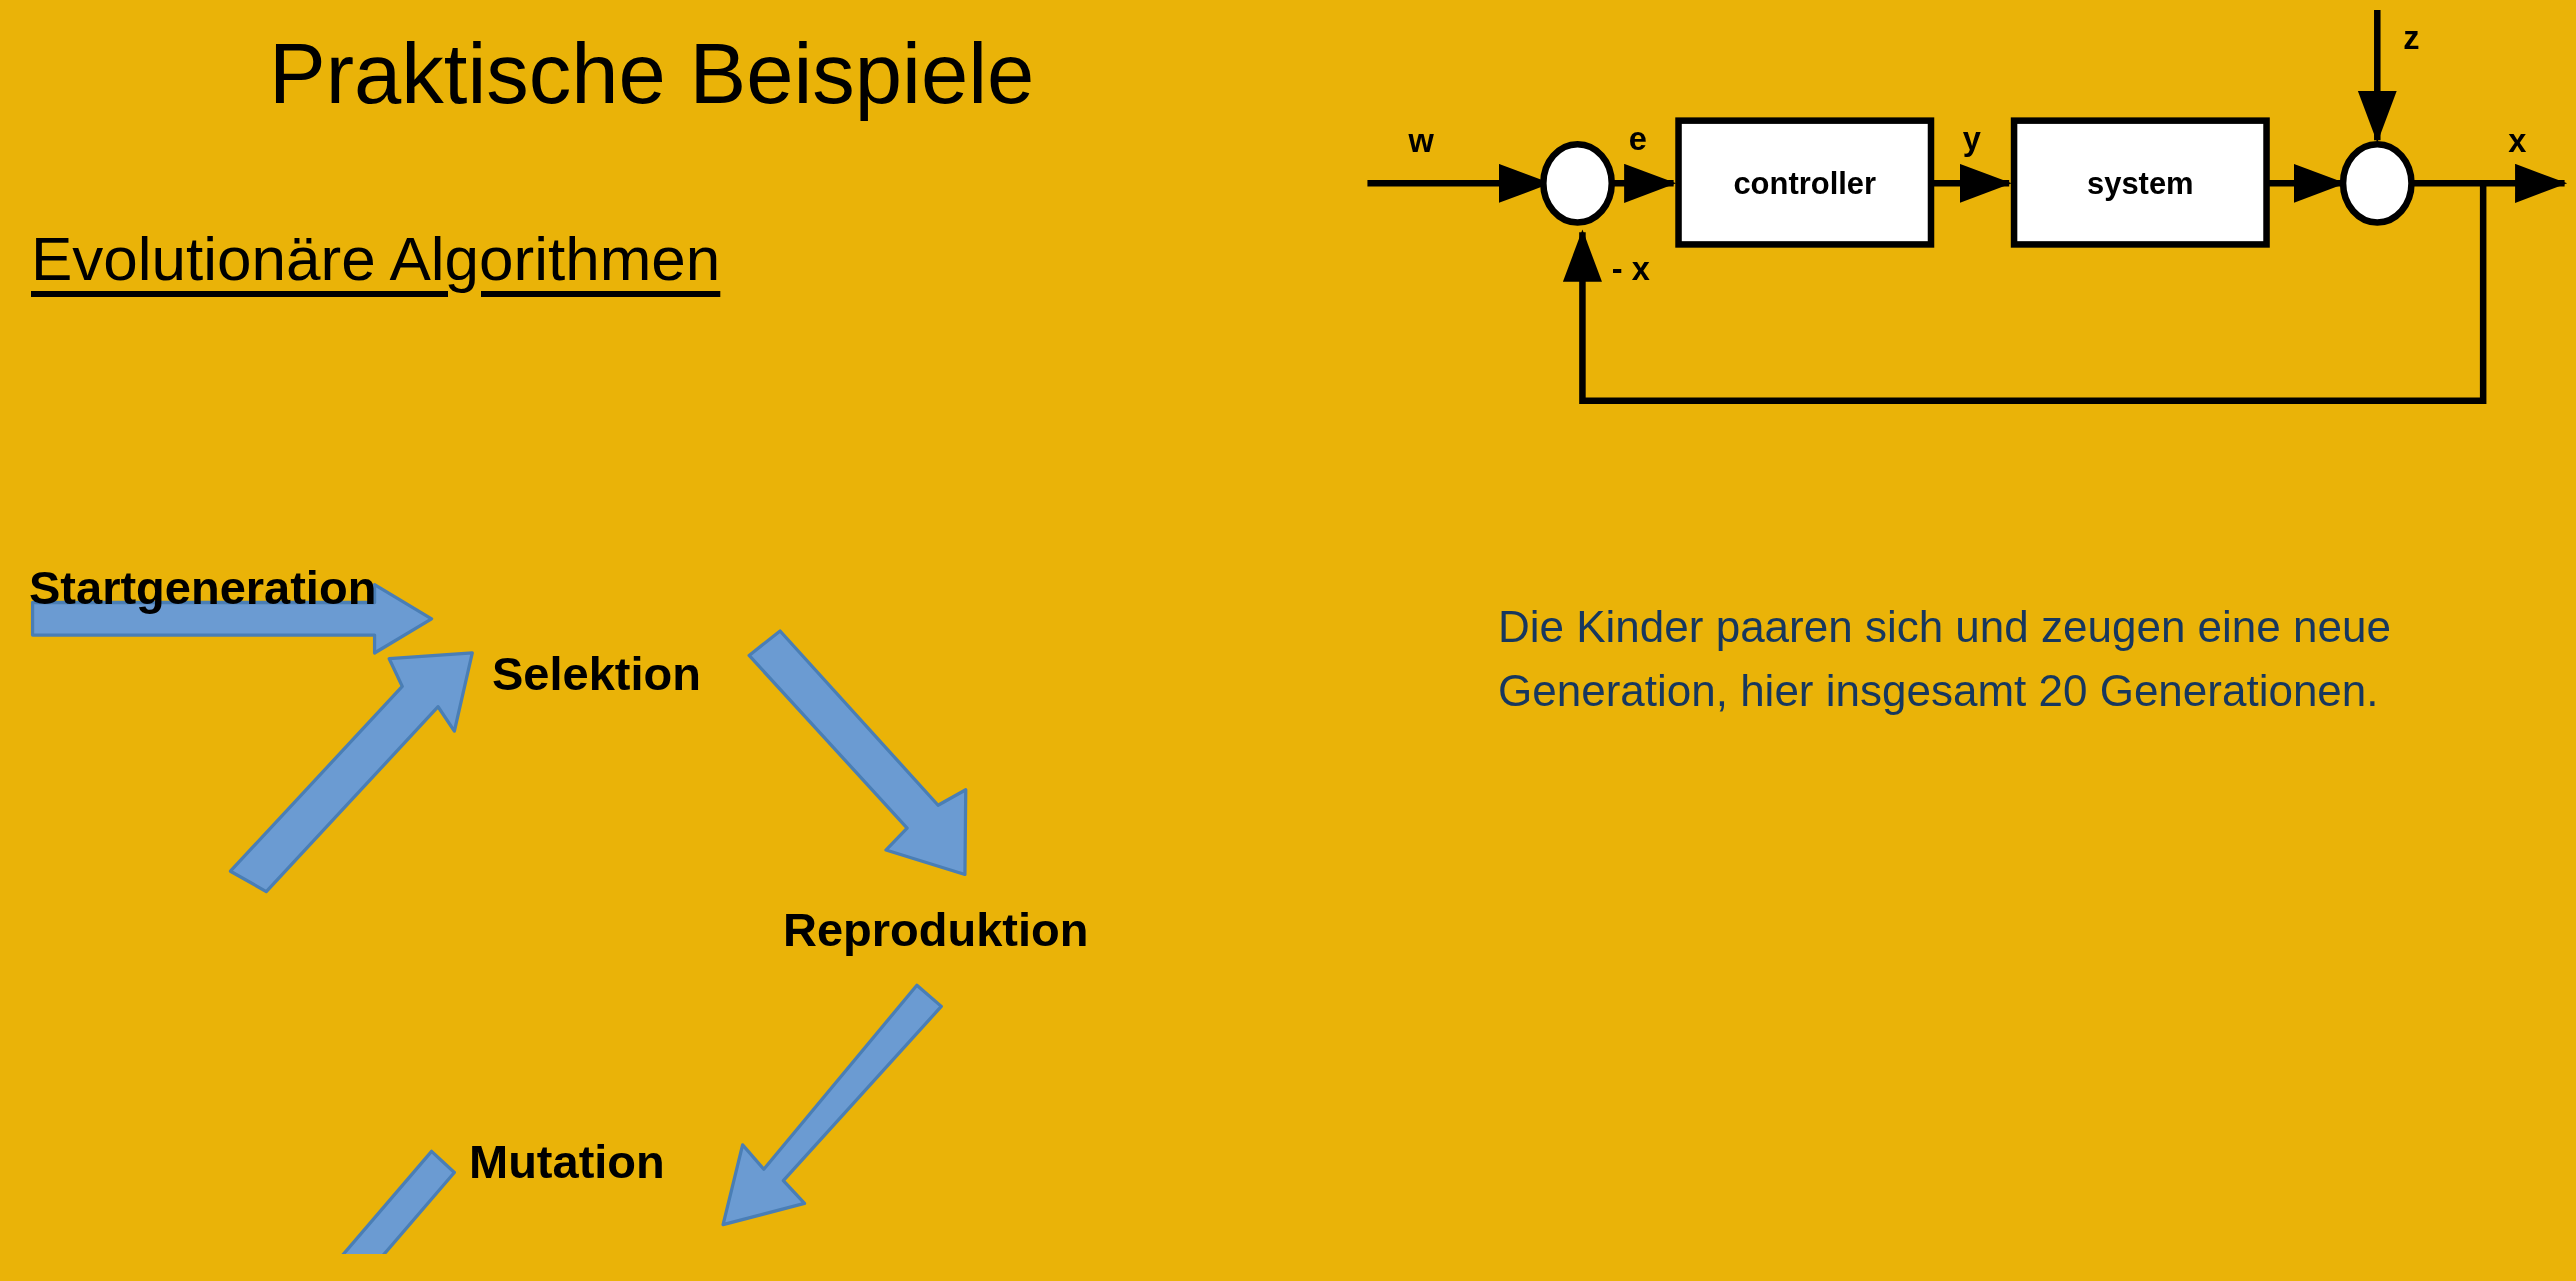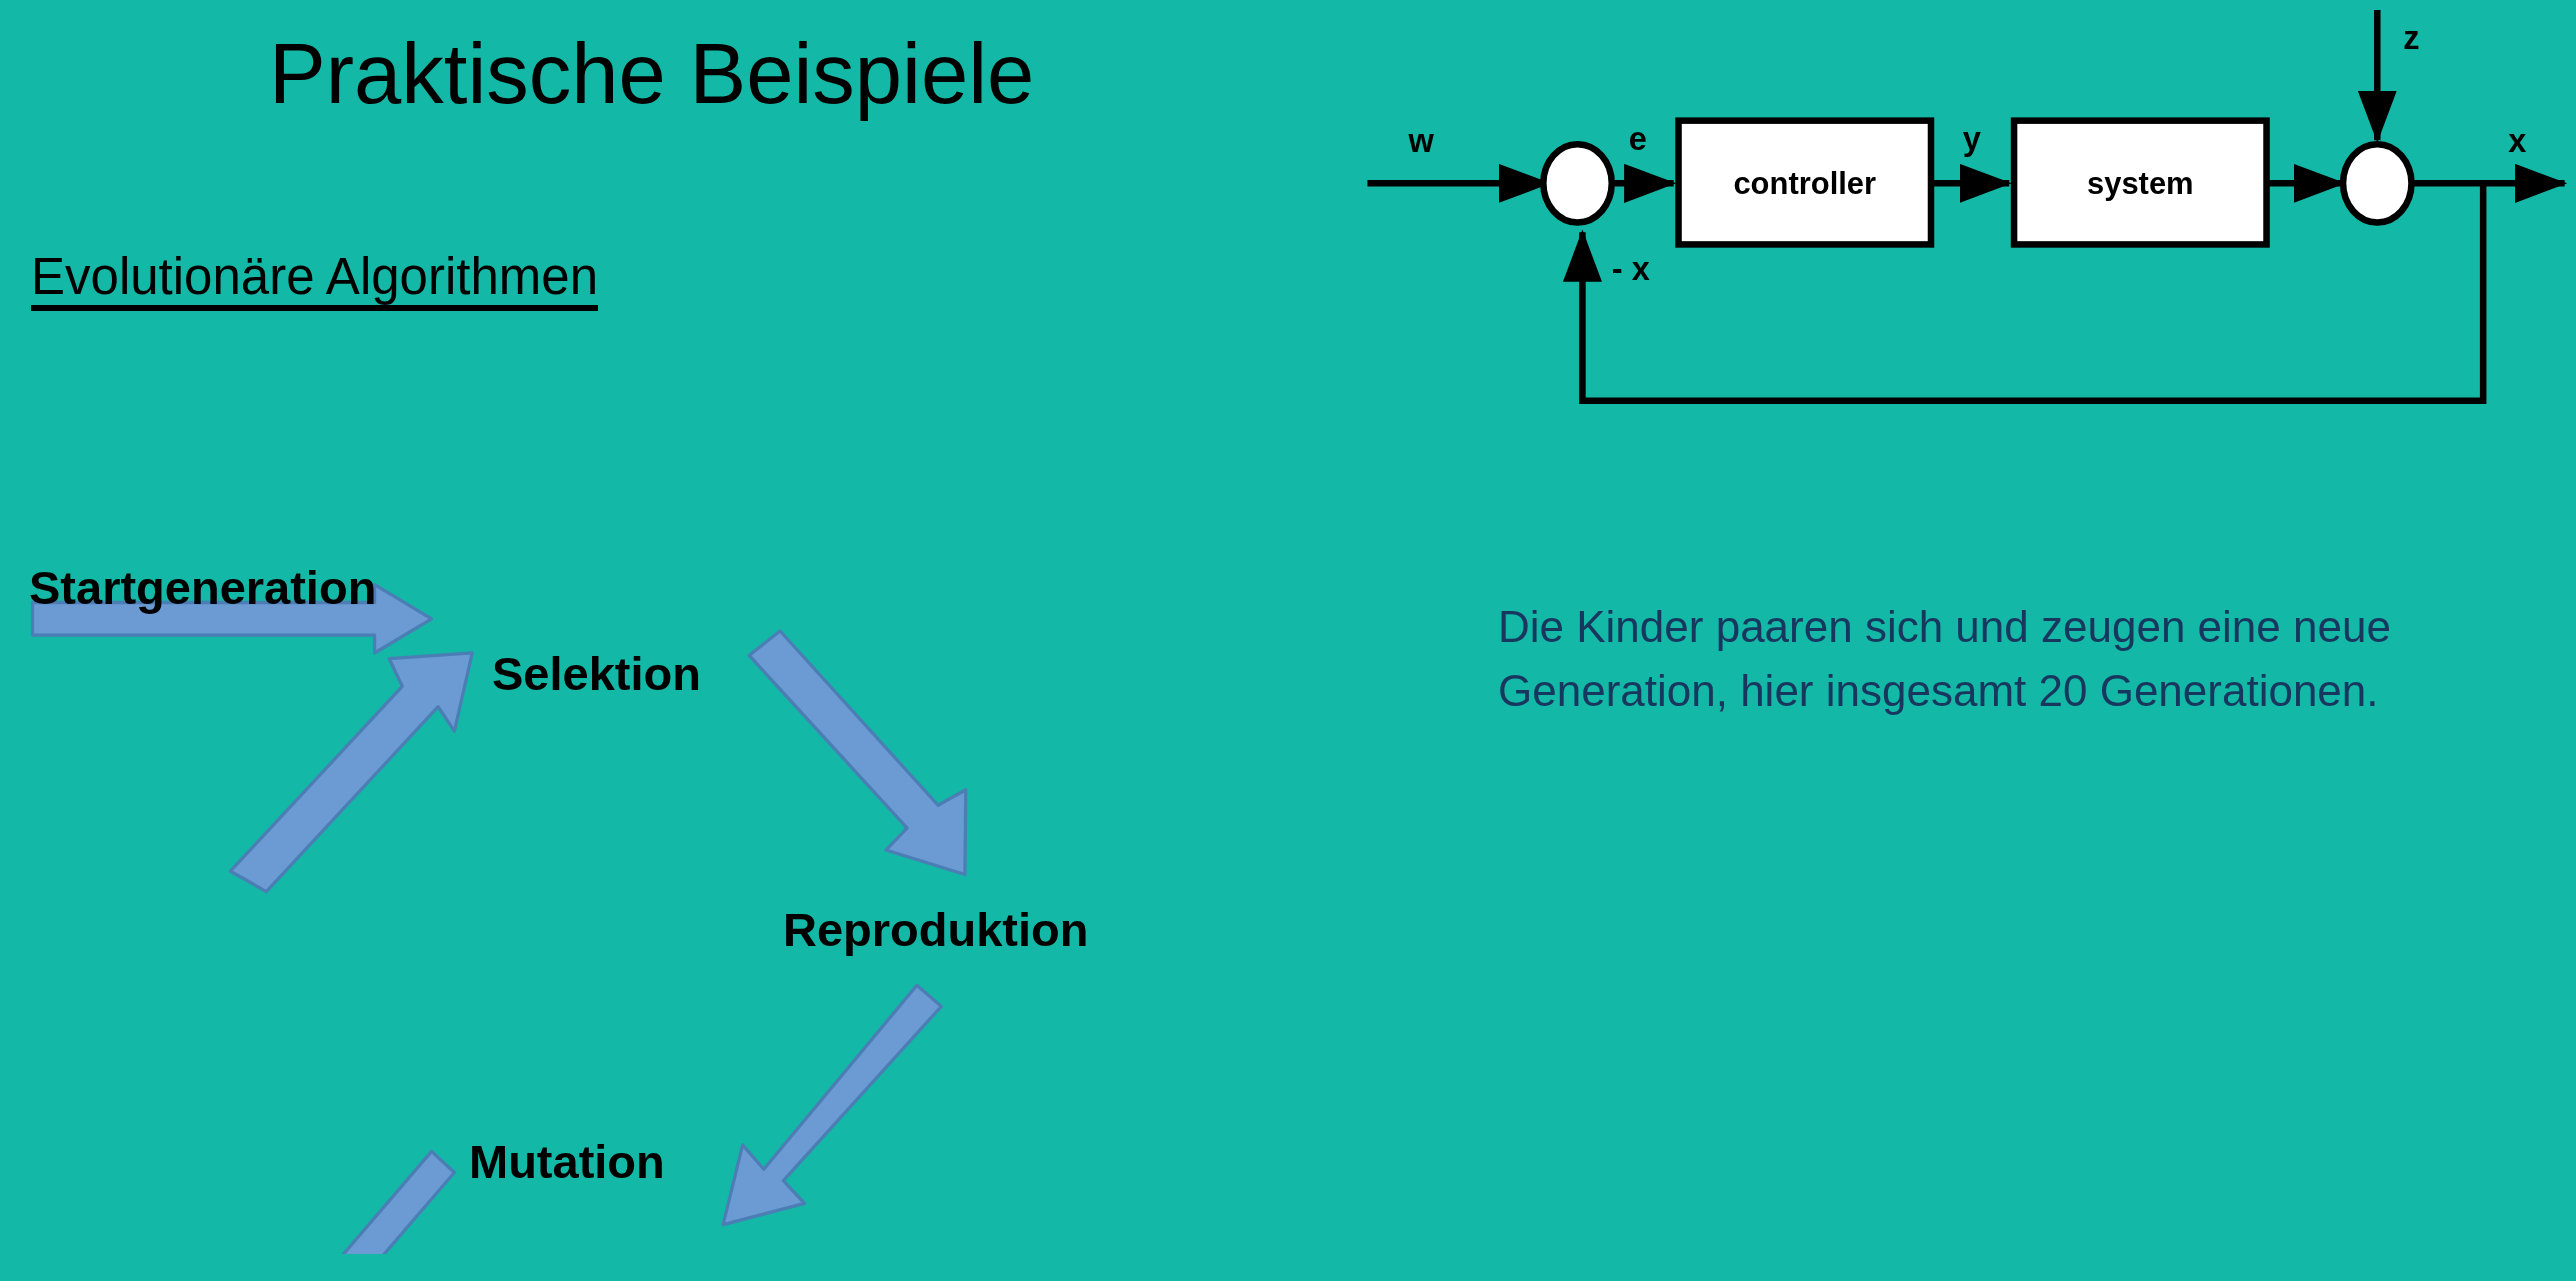--- a/index.html
+++ b/index.html
@@ -11,47 +11,46 @@
     font-family: "Liberation Sans", sans-serif;
     width: 2576px;
     height: 1281px;
     overflow: hidden;
     position: relative;
   }
   #slide {
     position: relative;
     width: 2576px;
     height: 1281px;
-    background: #14b8a6;
+    background: #eab308;
   }
 
   
   .title-main {
     position: absolute;
     left: 269px;
     top: 29px;
     font-size: 85px;
     line-height: 1.05;
     color: #000000;
     white-space: nowrap;
     font-weight: 400;
   }
   .title-sub {
     position: absolute;
     left: 31px;
     top: 226px;
-    font-size: 51px;
+    font-size: 62px;
     line-height: 1.05;
     color: #000000;
     white-space: nowrap;
     font-weight: 400;
     text-decoration: underline;
     text-underline-offset: 11.4px;
     text-decoration-thickness: 5.7px;
-    margin-top: 24px;
   }
 
   
   .cycle-label {
     position: absolute;
     font-size: 47px;
     color: #000000;
     white-space: nowrap;
     font-weight: 700;
     line-height: 1.1;

